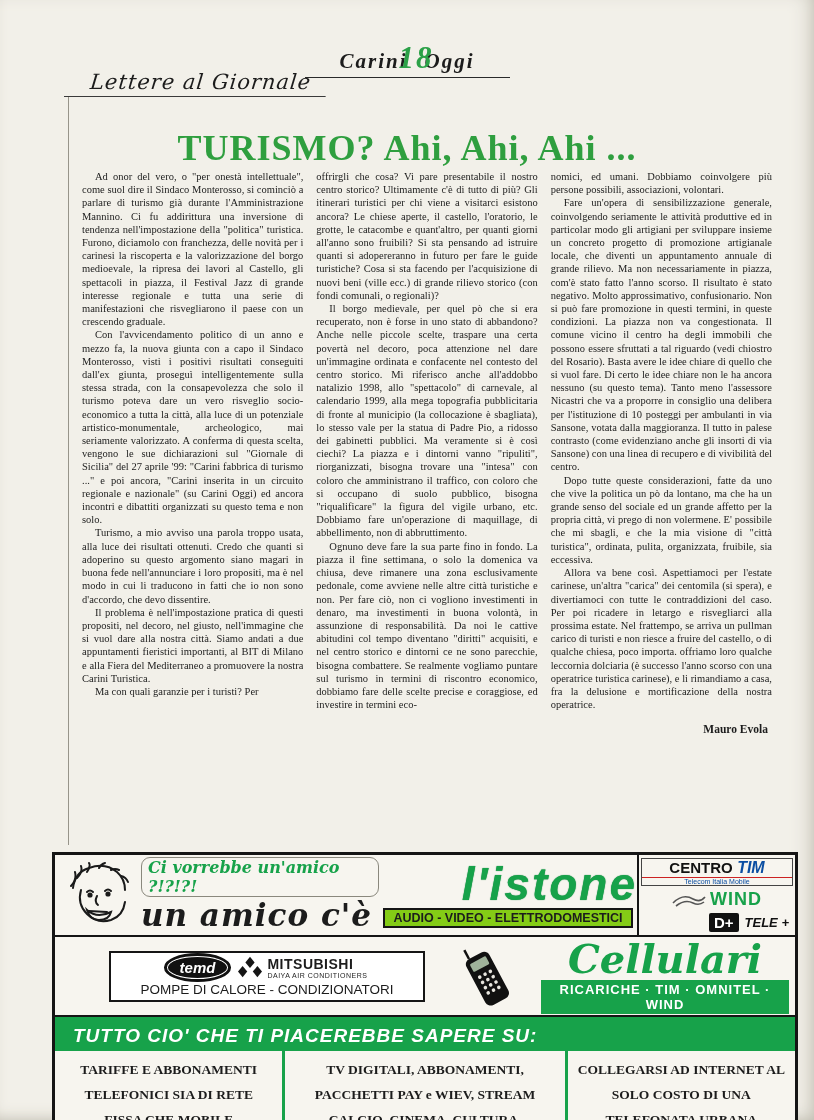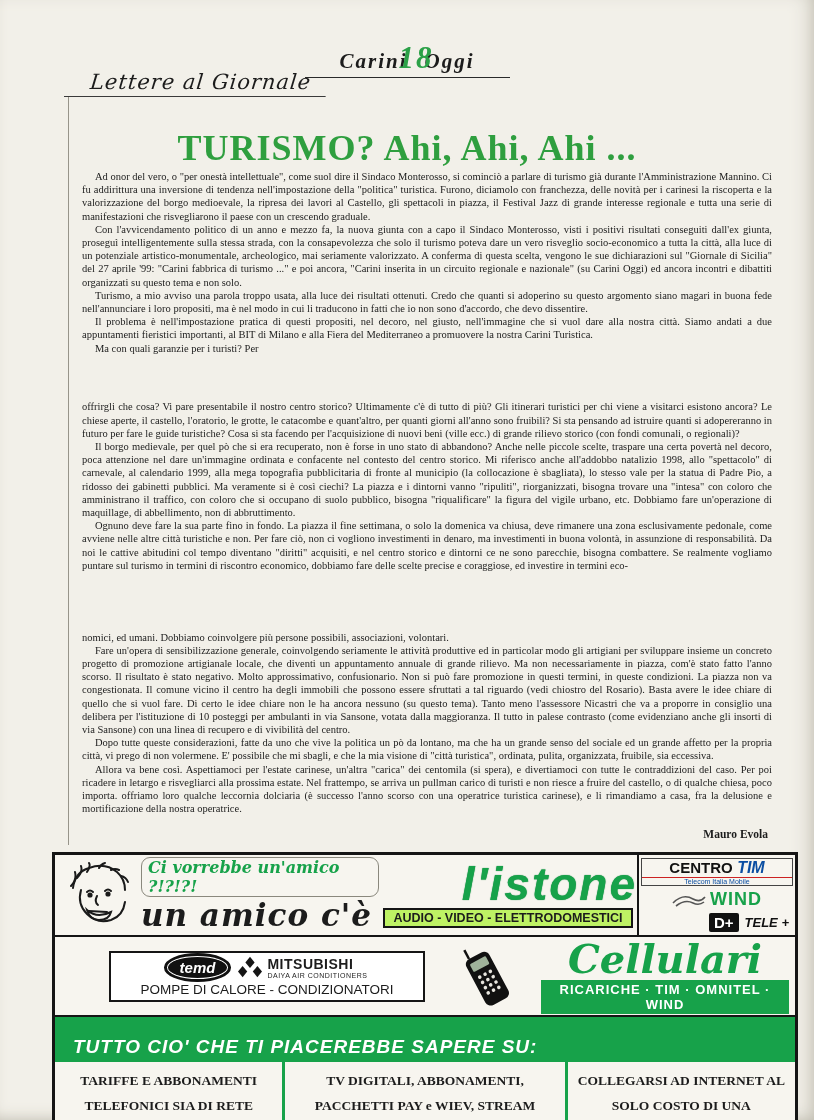--- a/index.html
+++ b/index.html
@@ -15,40 +15,40 @@
   .section-script{position:absolute;top:70px;left:86px;font-family:"DejaVu Serif",serif;
                   font-style:italic;font-size:21px;transform:skewX(-6deg);
                   border-bottom:1.5px solid #3a3a3a;padding:0 16px 2px 4px;letter-spacing:1px;}
   .section-dash{position:absolute;top:96px;left:64px;width:24px;height:0;border-top:1.5px solid #3a3a3a;}
   .left-rule{position:absolute;left:68px;top:97px;height:748px;width:1px;background:#97948a;}
   
   .headline{position:absolute;top:103px;left:0;right:0;text-align:center;color:#2f9f3f;
             font-size:36px;font-weight:bold;letter-spacing:1px;}
   
   .article{position:absolute;top:170px;left:82px;width:690px;height:678px;display:flex;gap:13px;
-           text-align:justify;font-size:10.5px;line-height:13.2px;overflow:hidden;hyphens:auto;flex-direction:column;}
+           text-align:justify;font-size:10.5px;line-height:13.2px;overflow:hidden;hyphens:auto;}
   .col{flex:1;overflow:hidden;}
   .col p{margin:0;text-indent:13px;}
   .cont > .col-inner p:first-child, .cont p:first-child{text-indent:0;}
   .signature{text-align:right;font-weight:bold;font-size:11.5px;margin-top:12px;padding-right:4px;}
   
   .ad{position:absolute;left:52px;top:852px;width:740px;border:3px solid #151515;
       border-bottom:3px solid #149346;background:#f7f5ef;font-family:"Liberation Sans",sans-serif;}
   .ad-row1{display:flex;align-items:center;height:80px;}
   .caric{width:86px;display:flex;justify-content:center;}
   .taglines{width:238px;}
   .tag-small{color:#17a24a;font-family:"DejaVu Serif",serif;font-style:italic;font-weight:bold;
              font-size:16px;border:1px solid #8a887d;border-radius:9px;padding:0 6px;display:inline-block;}
   .tag-big{font-family:"DejaVu Serif",serif;font-style:italic;font-weight:bold;font-size:31px;letter-spacing:1px;}
   .store{flex:1;text-align:center;}
   .store-name{font-size:46px;line-height:44px;font-weight:bold;font-style:italic;color:#17a24a;
               font-family:"Liberation Sans",sans-serif;letter-spacing:2px;
               text-shadow:0 0 1px #0c7c36;text-align:right;}
   .store-box{border:2px solid #151515;padding:1px 8px;font-weight:bold;font-size:12.5px;
-             display:inline-block;background:#bef264;margin-top:2px;}
+             display:inline-block;background:#84cc16;margin-top:2px;}
   .brands{width:152px;border-left:2px solid #151515;align-self:stretch;display:flex;
           flex-direction:column;justify-content:space-between;padding:3px 2px;text-align:center;}
   .brand-tim{border:1.5px solid #444;padding:0 0;}
   .centro{font-weight:bold;font-size:15px;color:#111;}
   .tim{font-weight:bold;font-style:italic;font-size:16px;color:#0b4ea2;}
   .tim-sub{font-size:7px;color:#0b4ea2;border-top:1px solid #c22;}
   .wind-row{display:flex;align-items:center;justify-content:center;gap:4px;}
   .wind{color:#17a24a;font-weight:bold;font-size:18px;letter-spacing:1px;}
   .dtele{display:flex;align-items:center;justify-content:flex-end;gap:6px;padding-right:4px;}
   .dplus{background:#111;color:#fff;font-weight:bold;font-size:15px;padding:1px 5px;border-radius:2px;}
@@ -62,21 +62,21 @@
   .mit-name{font-weight:bold;font-size:14px;letter-spacing:.5px;}
   .mit-sub{font-size:7px;letter-spacing:.5px;}
   .hvac-bottom{font-weight:normal;font-size:13.5px;margin-top:3px;}
   .phone-zone{width:110px;display:flex;justify-content:center;}
   .cell-zone{flex:1;text-align:center;padding-right:6px;}
   .cellulari{color:#17a24a;font-family:"DejaVu Serif",serif;font-style:italic;font-weight:bold;
              font-size:40px;line-height:42px;}
   .ricariche{background:#17a24a;color:#fff;font-weight:bold;font-size:13px;letter-spacing:1px;
              padding:2px 4px;display:block;}
   .banner{background:#17a24a;color:#fff;font-weight:bold;font-style:italic;font-size:19px;
-          letter-spacing:1px;padding:19px 10px 4px 18px;border-top:2px solid #151515;}
+          letter-spacing:1px;padding:8px 10px 4px 18px;border-top:2px solid #151515;}
   .offers{display:flex;text-align:center;font-family:"Liberation Serif",serif;font-weight:bold;
           font-size:13.5px;line-height:25px;}
   .offer{flex:1;padding:6px 10px;}
   .offer.mid{flex:1.25;border-left:3px solid #17a24a;border-right:3px solid #17a24a;}
   .address{border-top:3px solid #17a24a;color:#149346;font-family:"Liberation Serif",serif;
            font-weight:bold;font-style:italic;font-size:20px;text-align:center;padding:2px 4px 4px;}
   svg{display:block;}
 </style>
 </head>
 <body>

